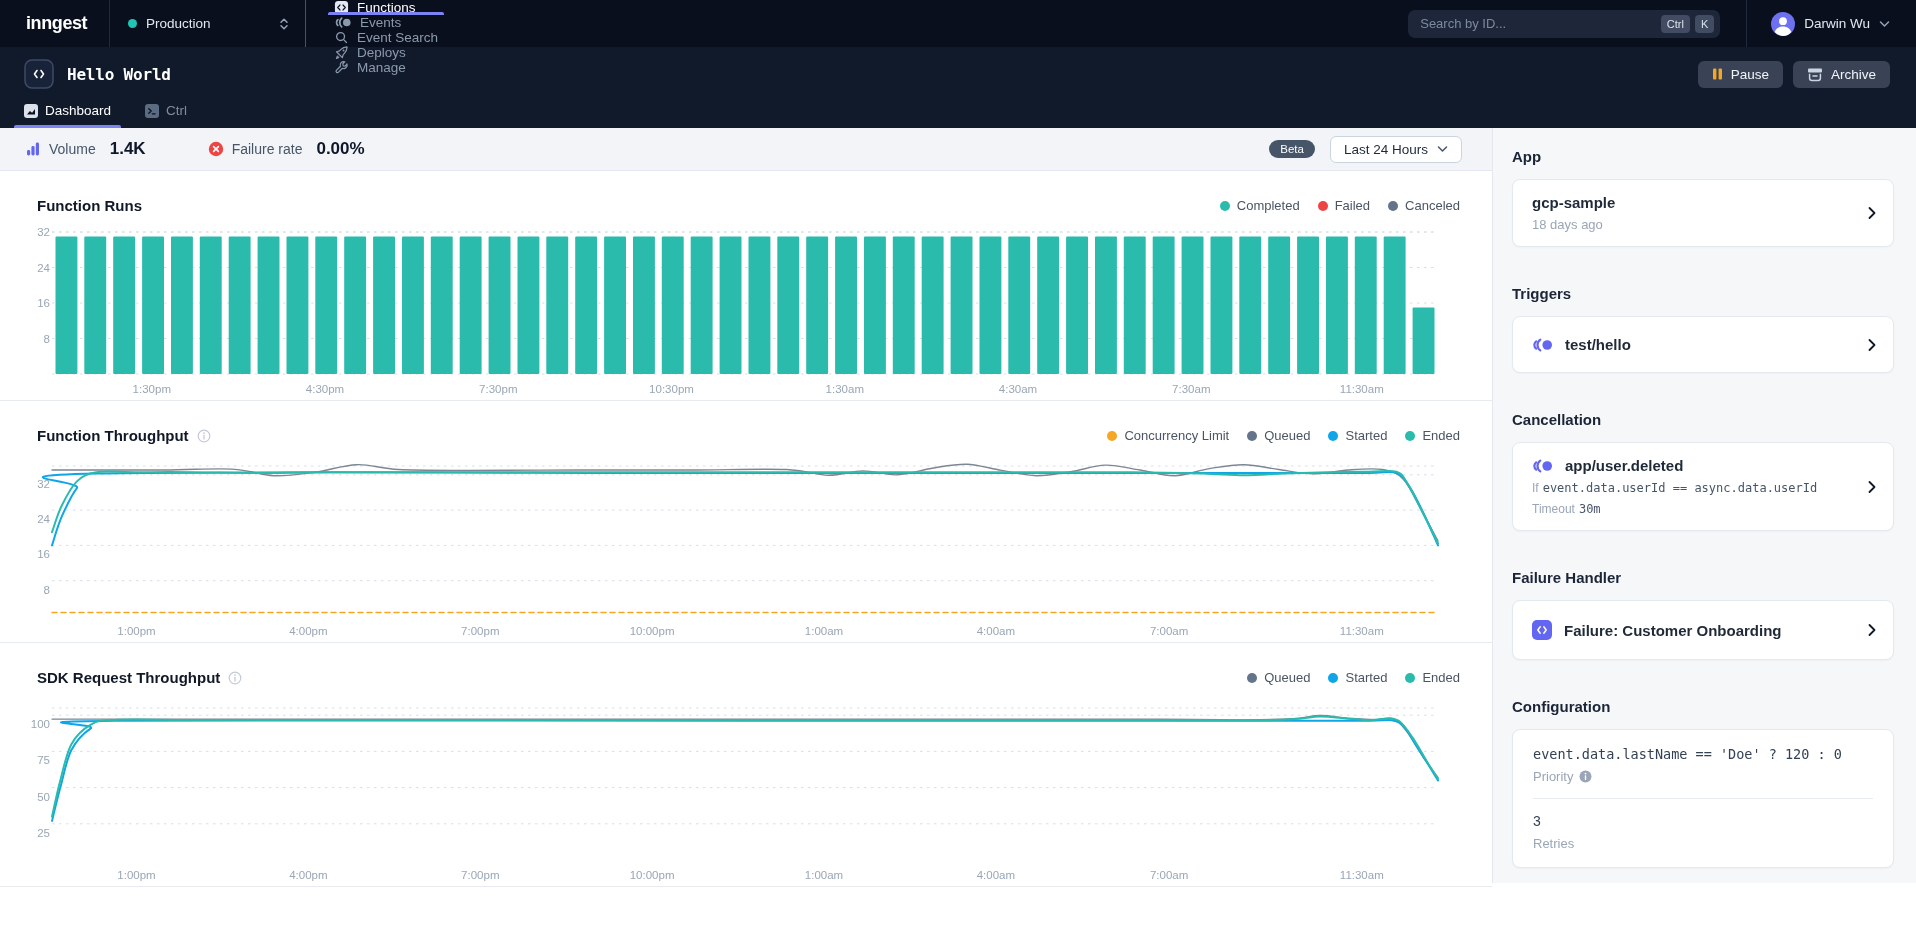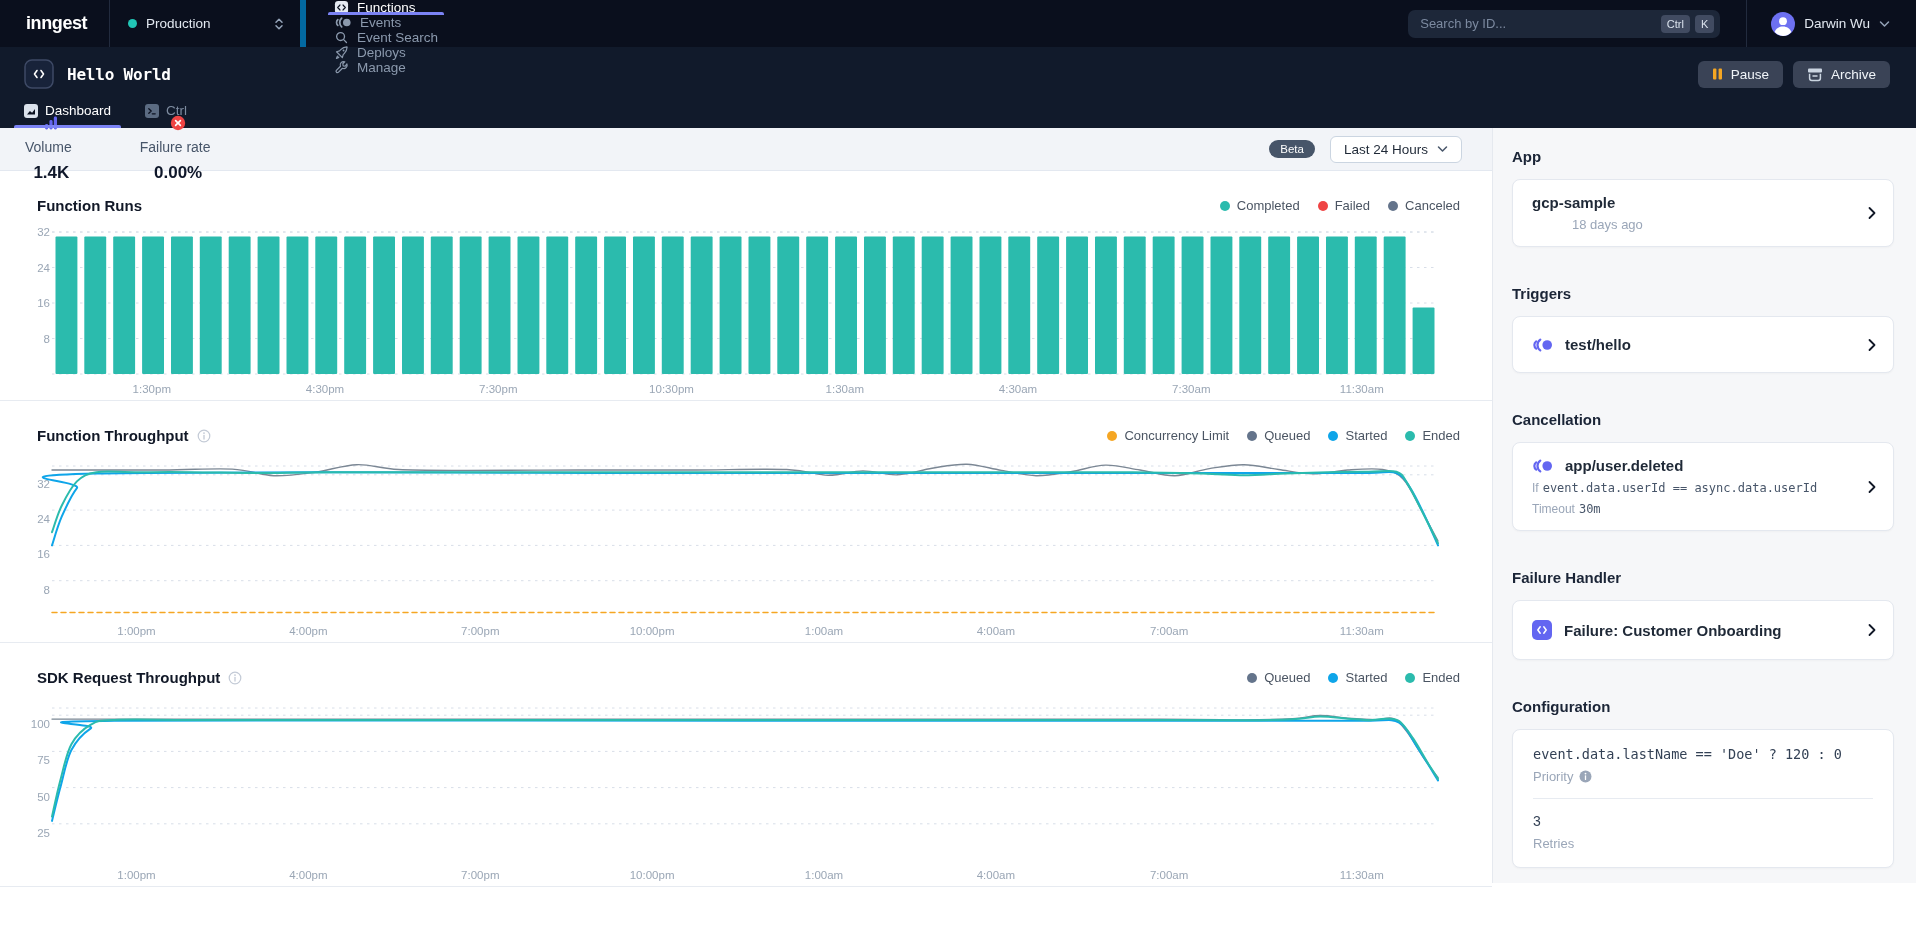--- a/index.html
+++ b/index.html
@@ -6,21 +6,21 @@
   html,body { width:1916px; height:942px; overflow:hidden; background:#fff;
     font-family:"Liberation Sans","DejaVu Sans",sans-serif; }
   svg { display:block; }
 
   
   .topnav { height:47px; background:#0a0f1d; display:flex; align-items:stretch; color:#e2e8f0; }
   .logo { width:110px; display:flex; align-items:center; padding-left:26px;
     font-size:18px; font-weight:bold; letter-spacing:-.4px; color:#fff;
     border-right:1px solid #222b3e; }
   .envblock { width:196px; display:flex; align-items:center; gap:9px; padding:0 14px 0 18px;
-    border-right:6px solid #0369a1; cursor:pointer; }
+    border-right:1px solid #0369a1; cursor:pointer; }
   .envdot { width:9px; height:9px; border-radius:50%; background:#21c5b5; }
   .envlabel { font-size:13.5px; color:#e2e8f0; flex:1; }
   .navtabs { display:flex; align-items:stretch; margin-left:12px;flex-direction:column; }
   .navtab { display:flex; align-items:center; gap:8px; padding:0 16px; font-size:13.5px;
     color:#8b99ad; cursor:pointer; position:relative; }
   .navtab.active { color:#fff; }
   .navtab.active::after { content:""; position:absolute; left:10px; right:10px; bottom:0;
     height:3px; background:#7b83f5; border-radius:2px 2px 0 0; }
   .nav-right { margin-left:auto; display:flex; align-items:center; }
   .searchbox { width:312px; height:28px; background:#1d2739; border-radius:7px;
@@ -46,21 +46,21 @@
     padding:8px 10px 10px; margin-right:14px; cursor:pointer; position:relative; }
   .ftab.active { color:#fff; }
   .ftab.active::after { content:""; position:absolute; left:0; right:0; bottom:0; height:3px;
     background:#7b83f5; border-radius:2px 2px 0 0; }
 
   
   .content { display:flex; height:755px; }
   .main { width:1492px; background:#fff; }
   .statsbar { height:43px; background:#f2f4f8; border-bottom:1px solid #e3e8f0;
     display:flex; align-items:center; padding:0 30px 0 25px; }
-  .stat { display:flex; align-items:center; gap:8px; margin-right:62px;flex-direction:column; }
+  .stat { display:flex; align-items:center; gap:8px; margin-right:62px; }
   .stat .slabel { font-size:14px; color:#475569; margin-right:6px; }
   .stat .svalue { font-size:17px; font-weight:600; color:#0f172a; }
   .stats-right { margin-left:auto; display:flex; align-items:center; gap:15px; }
   .beta { background:#475569; color:#fff; font-size:11.5px; padding:3px 11px; border-radius:999px; }
   .rangebtn { display:flex; align-items:center; gap:9px; background:#fff; border:1px solid #cbd5e1;
     border-radius:6px; padding:5px 13px; font-size:13.5px; color:#1f2937; cursor:pointer;
     font-family:inherit; }
 
   .chart-section { border-bottom:1px solid #e7ebf1; padding-top:26px; }
   .sec-head { display:flex; align-items:center; padding:0 32px 10px 37px; }
@@ -77,21 +77,21 @@
 
   
   .sidebar { width:424px; background:#f6f7f9; border-left:1px solid #e5e9ef;
     padding:20px 22px 0 19px; overflow:hidden; }
   .sb-section { margin-bottom:38px; }
   .sb-heading { font-size:15px; font-weight:600; color:#1b2537; margin-bottom:14px; }
   .card { background:#fff; border:1px solid #e4e8ef; border-radius:8px; position:relative;
     padding:14px 40px 14px 19px; cursor:pointer; box-shadow:0 1px 2px rgba(15,23,42,.03); }
   .card .chev { position:absolute; right:17px; top:50%; transform:translateY(-50%); }
   .card-title { font-size:15px; font-weight:600; color:#1f2937; }
-  .card-sub { font-size:13px; color:#9aa6b8; margin-top:6px;margin-left:40px; }
+  .card-sub { font-size:13px; color:#9aa6b8; margin-top:6px; }
   .iconrow { display:flex; align-items:center; gap:12px; padding:5px 0; }
   .cancel-line { margin-top:7px; font-size:12px; color:#9aa6b8; }
   .cancel-line code { font-family:"DejaVu Sans Mono",monospace; font-size:12px; color:#475569; margin-left:4px;}
   .config-card { padding:16px 20px; cursor:default; }
   .cfg-code { font-family:"DejaVu Sans Mono",monospace; font-size:13.5px; color:#334155; }
   .cfg-label { font-size:13px; color:#9aa6b8; margin-top:7px; display:flex; align-items:center; gap:6px; }
   .cfg-divider { border:none; border-top:1px solid #e7ebf1; margin:14px 0; }
   .cfg-value { font-size:14px; color:#334155; }
 </style>
 </head>

